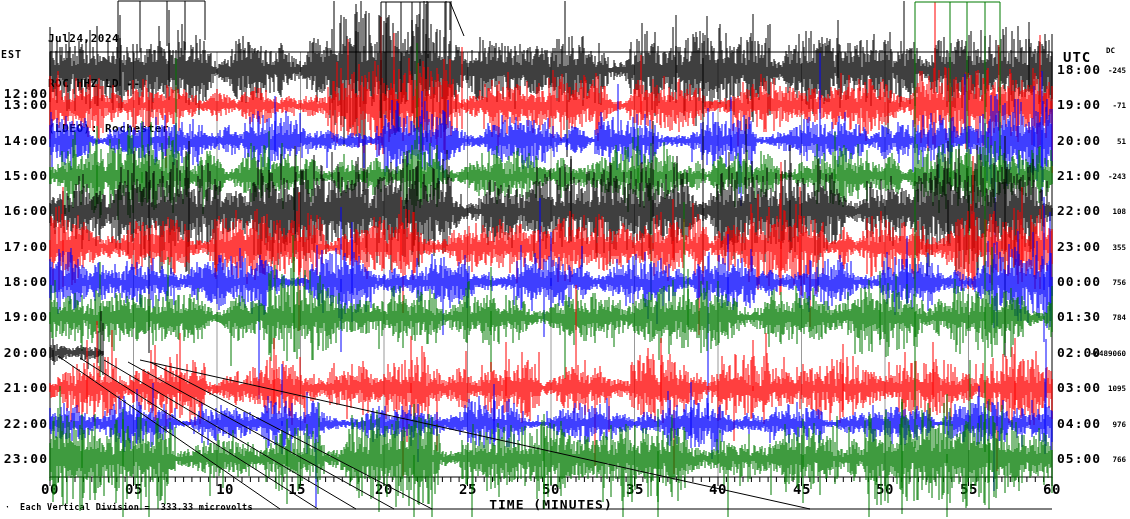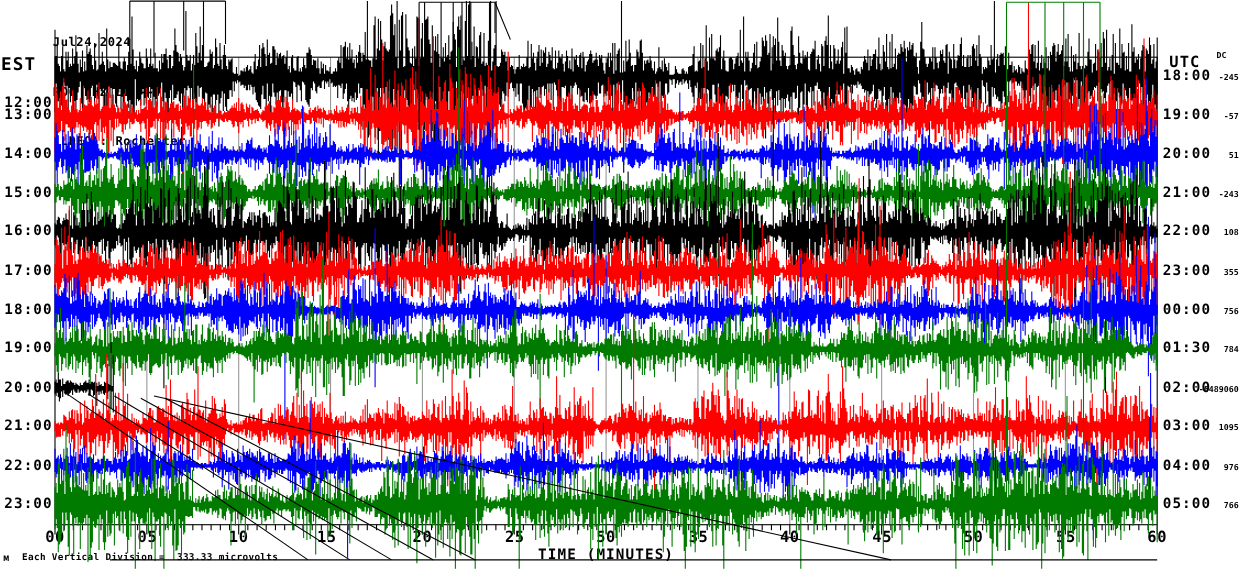--- a/index.html
+++ b/index.html
@@ -1,22 +1,22 @@
 <!DOCTYPE html>
 <html><head>
 <meta charset="utf-8">
 <style>
   html,body{margin:0;padding:0;background:#fff;}
   #app{position:relative;width:1130px;height:519px;background:#ffffff;overflow:hidden;
-       font-family:"DejaVu Sans Mono","Liberation Mono",monospace;}
+       font-family:"DejaVu Sans Mono","Liberation Mono",monospace;border-radius:32px;}
   .lbl{position:absolute;color:#000;font-family:"DejaVu Sans Mono","Liberation Mono",monospace;
        font-weight:bold;white-space:pre;z-index:1;}
   #header{left:48px;top:1px;font-size:11px;line-height:15px;letter-spacing:0.5px;}
   #header span{display:block;}
-  #est-hdr{left:1px;top:49px;font-size:16px;letter-spacing:1px;}
+  #est-hdr{left:1px;top:49px;font-size:10px;letter-spacing:1px;}
   #utc-hdr{left:1063px;top:49px;font-size:14px;letter-spacing:1px;}
   #dc-hdr{right:15px;top:46px;font-size:7.5px;}
   .time-left{left:0;width:48px;text-align:right;font-size:13px;letter-spacing:1px;line-height:14px;}
   .time-right{left:1057px;font-size:13px;letter-spacing:1px;line-height:14px;}
   .dc-val{right:4px;font-size:7.5px;line-height:10px;text-align:right;}
   .xtick{width:34px;text-align:center;font-size:14px;letter-spacing:0.5px;line-height:14px;top:482px;}
   #xaxis-title{left:451px;width:200px;text-align:center;top:497px;font-size:13px;letter-spacing:1px;}
   #footnote{left:20px;top:502px;font-size:8.5px;letter-spacing:0.3px;}
   #corner-mark{left:3px;top:503px;font-size:9px;font-weight:bold;}
   #plot-svg{position:absolute;left:0;top:0;z-index:2;pointer-events:none;}
@@ -32,21 +32,21 @@
   </div>
   <div class="lbl" id="est-hdr">EST</div>
   <div class="lbl" id="utc-hdr">UTC</div>
   <div class="lbl" id="dc-hdr">DC</div>
   <div id="labels">
       <div class="lbl time-left" style="top: 63px; margin-top: 24px;">12:00</div>
       <div class="lbl time-right" style="top: 63px;">18:00</div>
       <div class="lbl dc-val" style="top: 66px;">-245</div>
       <div class="lbl time-left" style="top: 98px;">13:00</div>
       <div class="lbl time-right" style="top: 98px;">19:00</div>
-      <div class="lbl dc-val" style="top: 101px;">-57</div>
+      <div class="lbl dc-val" style="top: 101px;">-71</div>
       <div class="lbl time-left" style="top: 134px;">14:00</div>
       <div class="lbl time-right" style="top: 134px;">20:00</div>
       <div class="lbl dc-val" style="top: 137px;">51</div>
       <div class="lbl time-left" style="top: 169px;">15:00</div>
       <div class="lbl time-right" style="top: 169px;">21:00</div>
       <div class="lbl dc-val" style="top: 172px;">-243</div>
       <div class="lbl time-left" style="top: 204px;">16:00</div>
       <div class="lbl time-right" style="top: 204px;">22:00</div>
       <div class="lbl dc-val" style="top: 207px;">108</div>
       <div class="lbl time-left" style="top: 240px;">17:00</div>
@@ -65,21 +65,21 @@
       <div class="lbl time-right" style="top: 381px;">03:00</div>
       <div class="lbl dc-val" style="top: 384px;">1095</div>
       <div class="lbl time-left" style="top: 417px;">22:00</div>
       <div class="lbl time-right" style="top: 417px;">04:00</div>
       <div class="lbl dc-val" style="top: 420px;">976</div>
       <div class="lbl time-left" style="top: 452px;">23:00</div>
       <div class="lbl time-right" style="top: 452px;">05:00</div>
       <div class="lbl dc-val" style="top: 455px;">766</div>
       <div class="lbl xtick" style="left: 33px;">00</div>
       <div class="lbl xtick" style="left: 117px;">05</div>
-      <div class="lbl xtick" style="left: 200px;">10</div>
+      <div class="lbl xtick" style="left: 200px; text-align: right;">10</div>
       <div class="lbl xtick" style="left: 272px; text-align: right;">15</div>
       <div class="lbl xtick" style="left: 367px;">20</div>
       <div class="lbl xtick" style="left: 451px;">25</div>
       <div class="lbl xtick" style="left: 534px;">50</div>
       <div class="lbl xtick" style="left: 618px;">35</div>
       <div class="lbl xtick" style="left: 701px;">40</div>
       <div class="lbl xtick" style="left: 785px;">45</div>
       <div class="lbl xtick" style="left: 868px;">50</div>
       <div class="lbl xtick" style="left: 952px;">55</div>
       <div class="lbl xtick" style="left: 1035px;">60</div>

